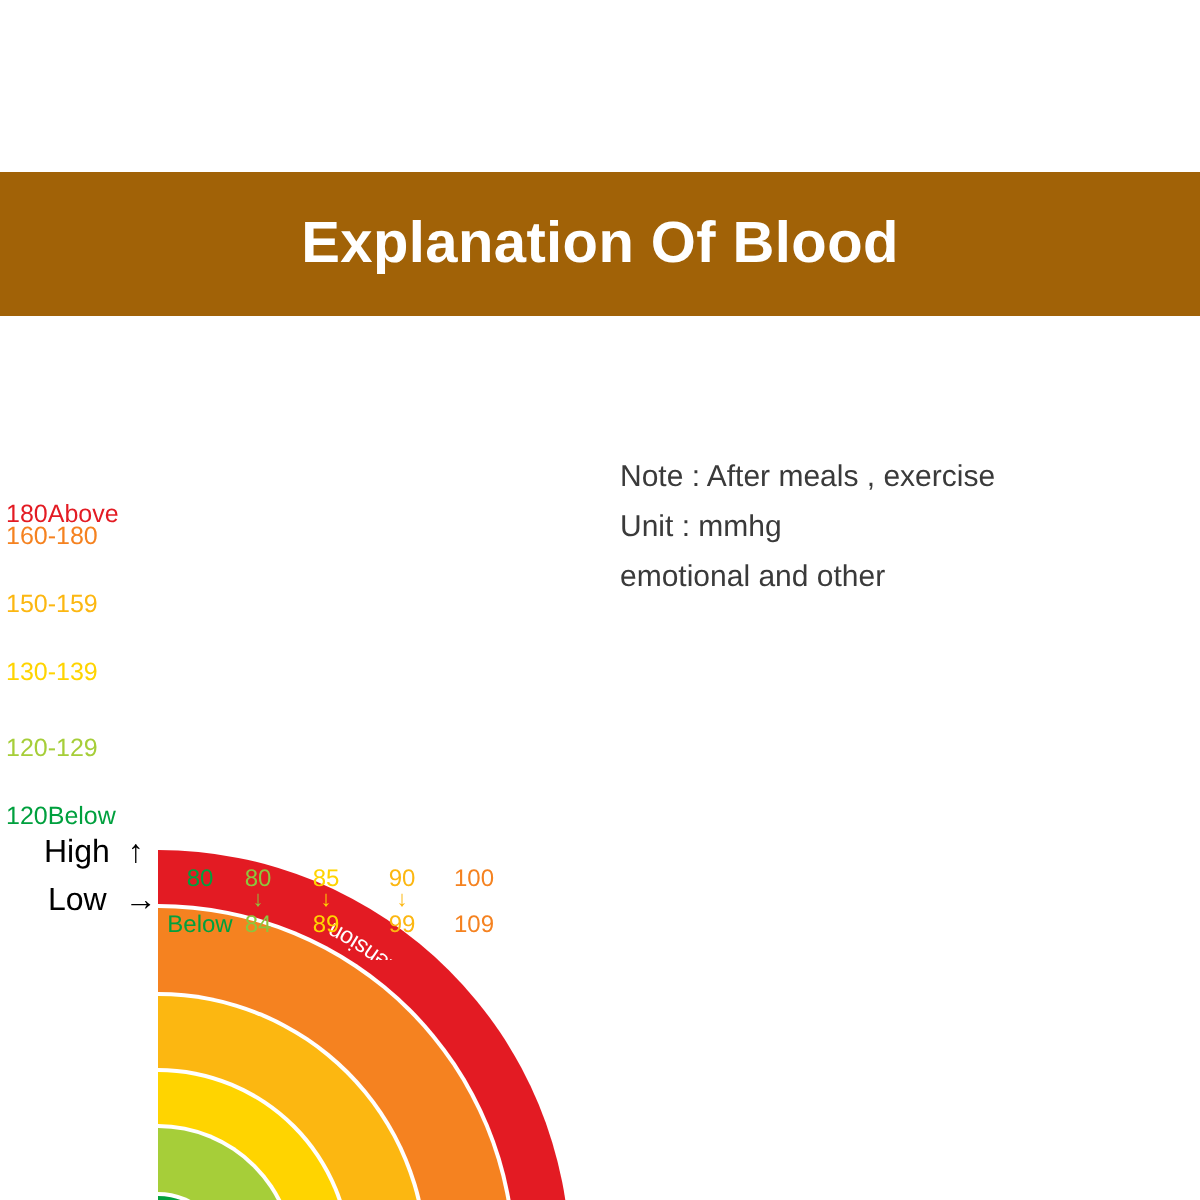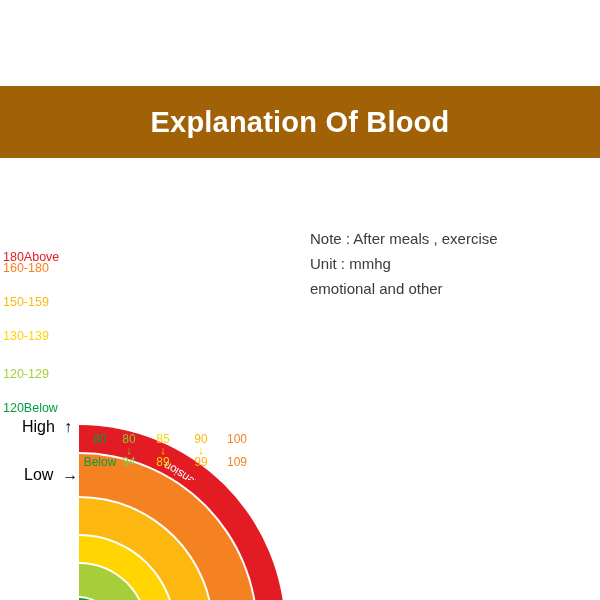--- a/index.html
+++ b/index.html
@@ -141,21 +141,21 @@
           </defs>
           <text font-size="11.6" fill="#ffffff" font-family="&quot;Liberation Sans&quot;, sans-serif"><textPath href="#arcpath0" xlink:href="#arcpath0" startOffset="52%" text-anchor="middle">Secere hypertension</textPath></text>
           <text font-size="11.6" fill="#ffffff" font-family="&quot;Liberation Sans&quot;, sans-serif"><textPath href="#arcpath1" xlink:href="#arcpath1" startOffset="52%" text-anchor="middle">Moderate hypertension</textPath></text>
           <text font-size="11.6" fill="#ffffff" font-family="&quot;Liberation Sans&quot;, sans-serif"><textPath href="#arcpath2" xlink:href="#arcpath2" startOffset="52%" text-anchor="middle">Mild hypertension</textPath></text>
           <text font-size="11" fill="#ffffff" font-family="&quot;Liberation Sans&quot;, sans-serif"><textPath href="#arcpath3" xlink:href="#arcpath3" startOffset="52%" text-anchor="middle">Normal systolic pressure</textPath></text>
           <text font-size="10.2" fill="#ffffff" font-family="&quot;Liberation Sans&quot;, sans-serif"><textPath href="#arcpath4" xlink:href="#arcpath4" startOffset="52%" text-anchor="middle">Normal blood pressure value</textPath></text>
         </svg>
       </div>
     <div id="axis-corner-layer">
         <div class="axis-corner" style="left: 22px; top: 218px;"><span>High</span><span style="margin-left: 9px;">↑</span></div>
-        <div class="axis-corner" style="left: 24px; top: 242px; margin-top: 24px;"><span>Low</span><span style="margin-left: 9px;">→</span></div>
+        <div class="axis-corner" style="left: 24px; top: 242px;"><span>Low</span><span style="margin-left: 9px;">→</span></div>
       </div>
     <div id="xaxis-labels">
         <div class="xnum" style="left: 79px; width: 42px; top: 232px; color: rgb(0, 160, 62);">
           <span class="t">80</span>
           <span class="a">&nbsp;</span>
           <span class="b">Below</span>
         </div>
         <div class="xnum" style="left: 112px; width: 34px; top: 232px; color: rgb(140, 198, 62);">
           <span class="t">80</span>
           <span class="a">↓</span>

